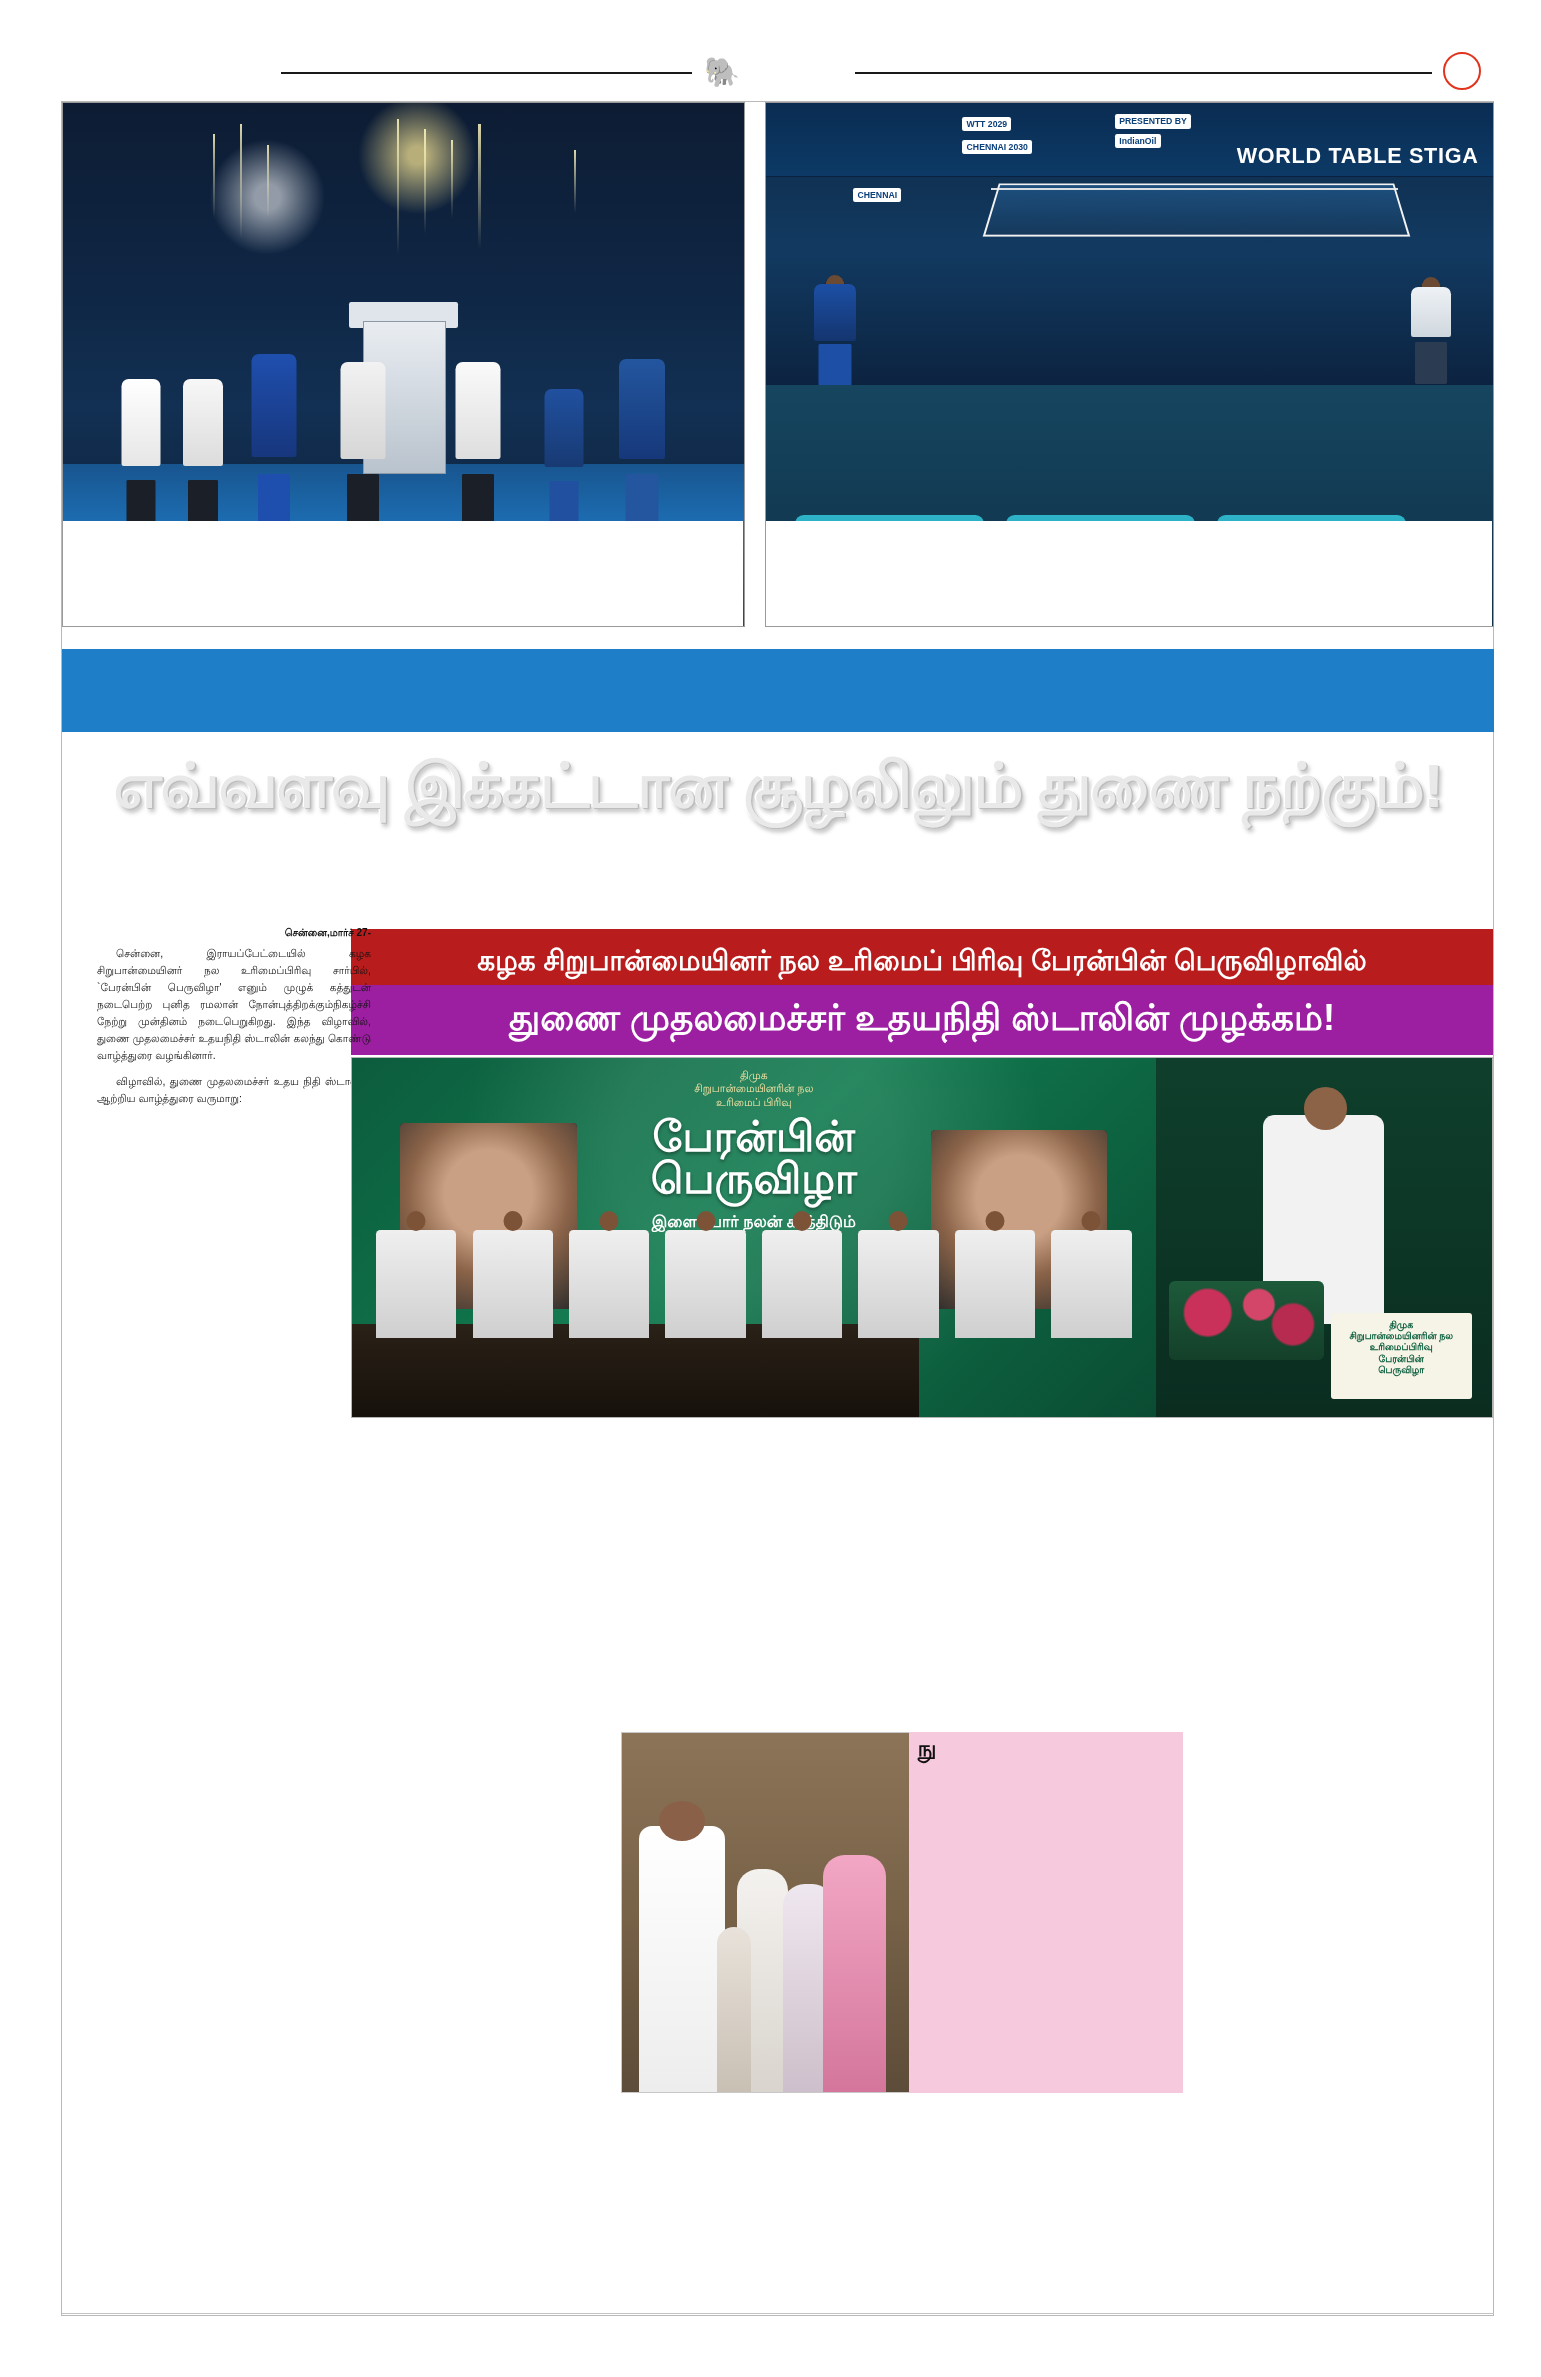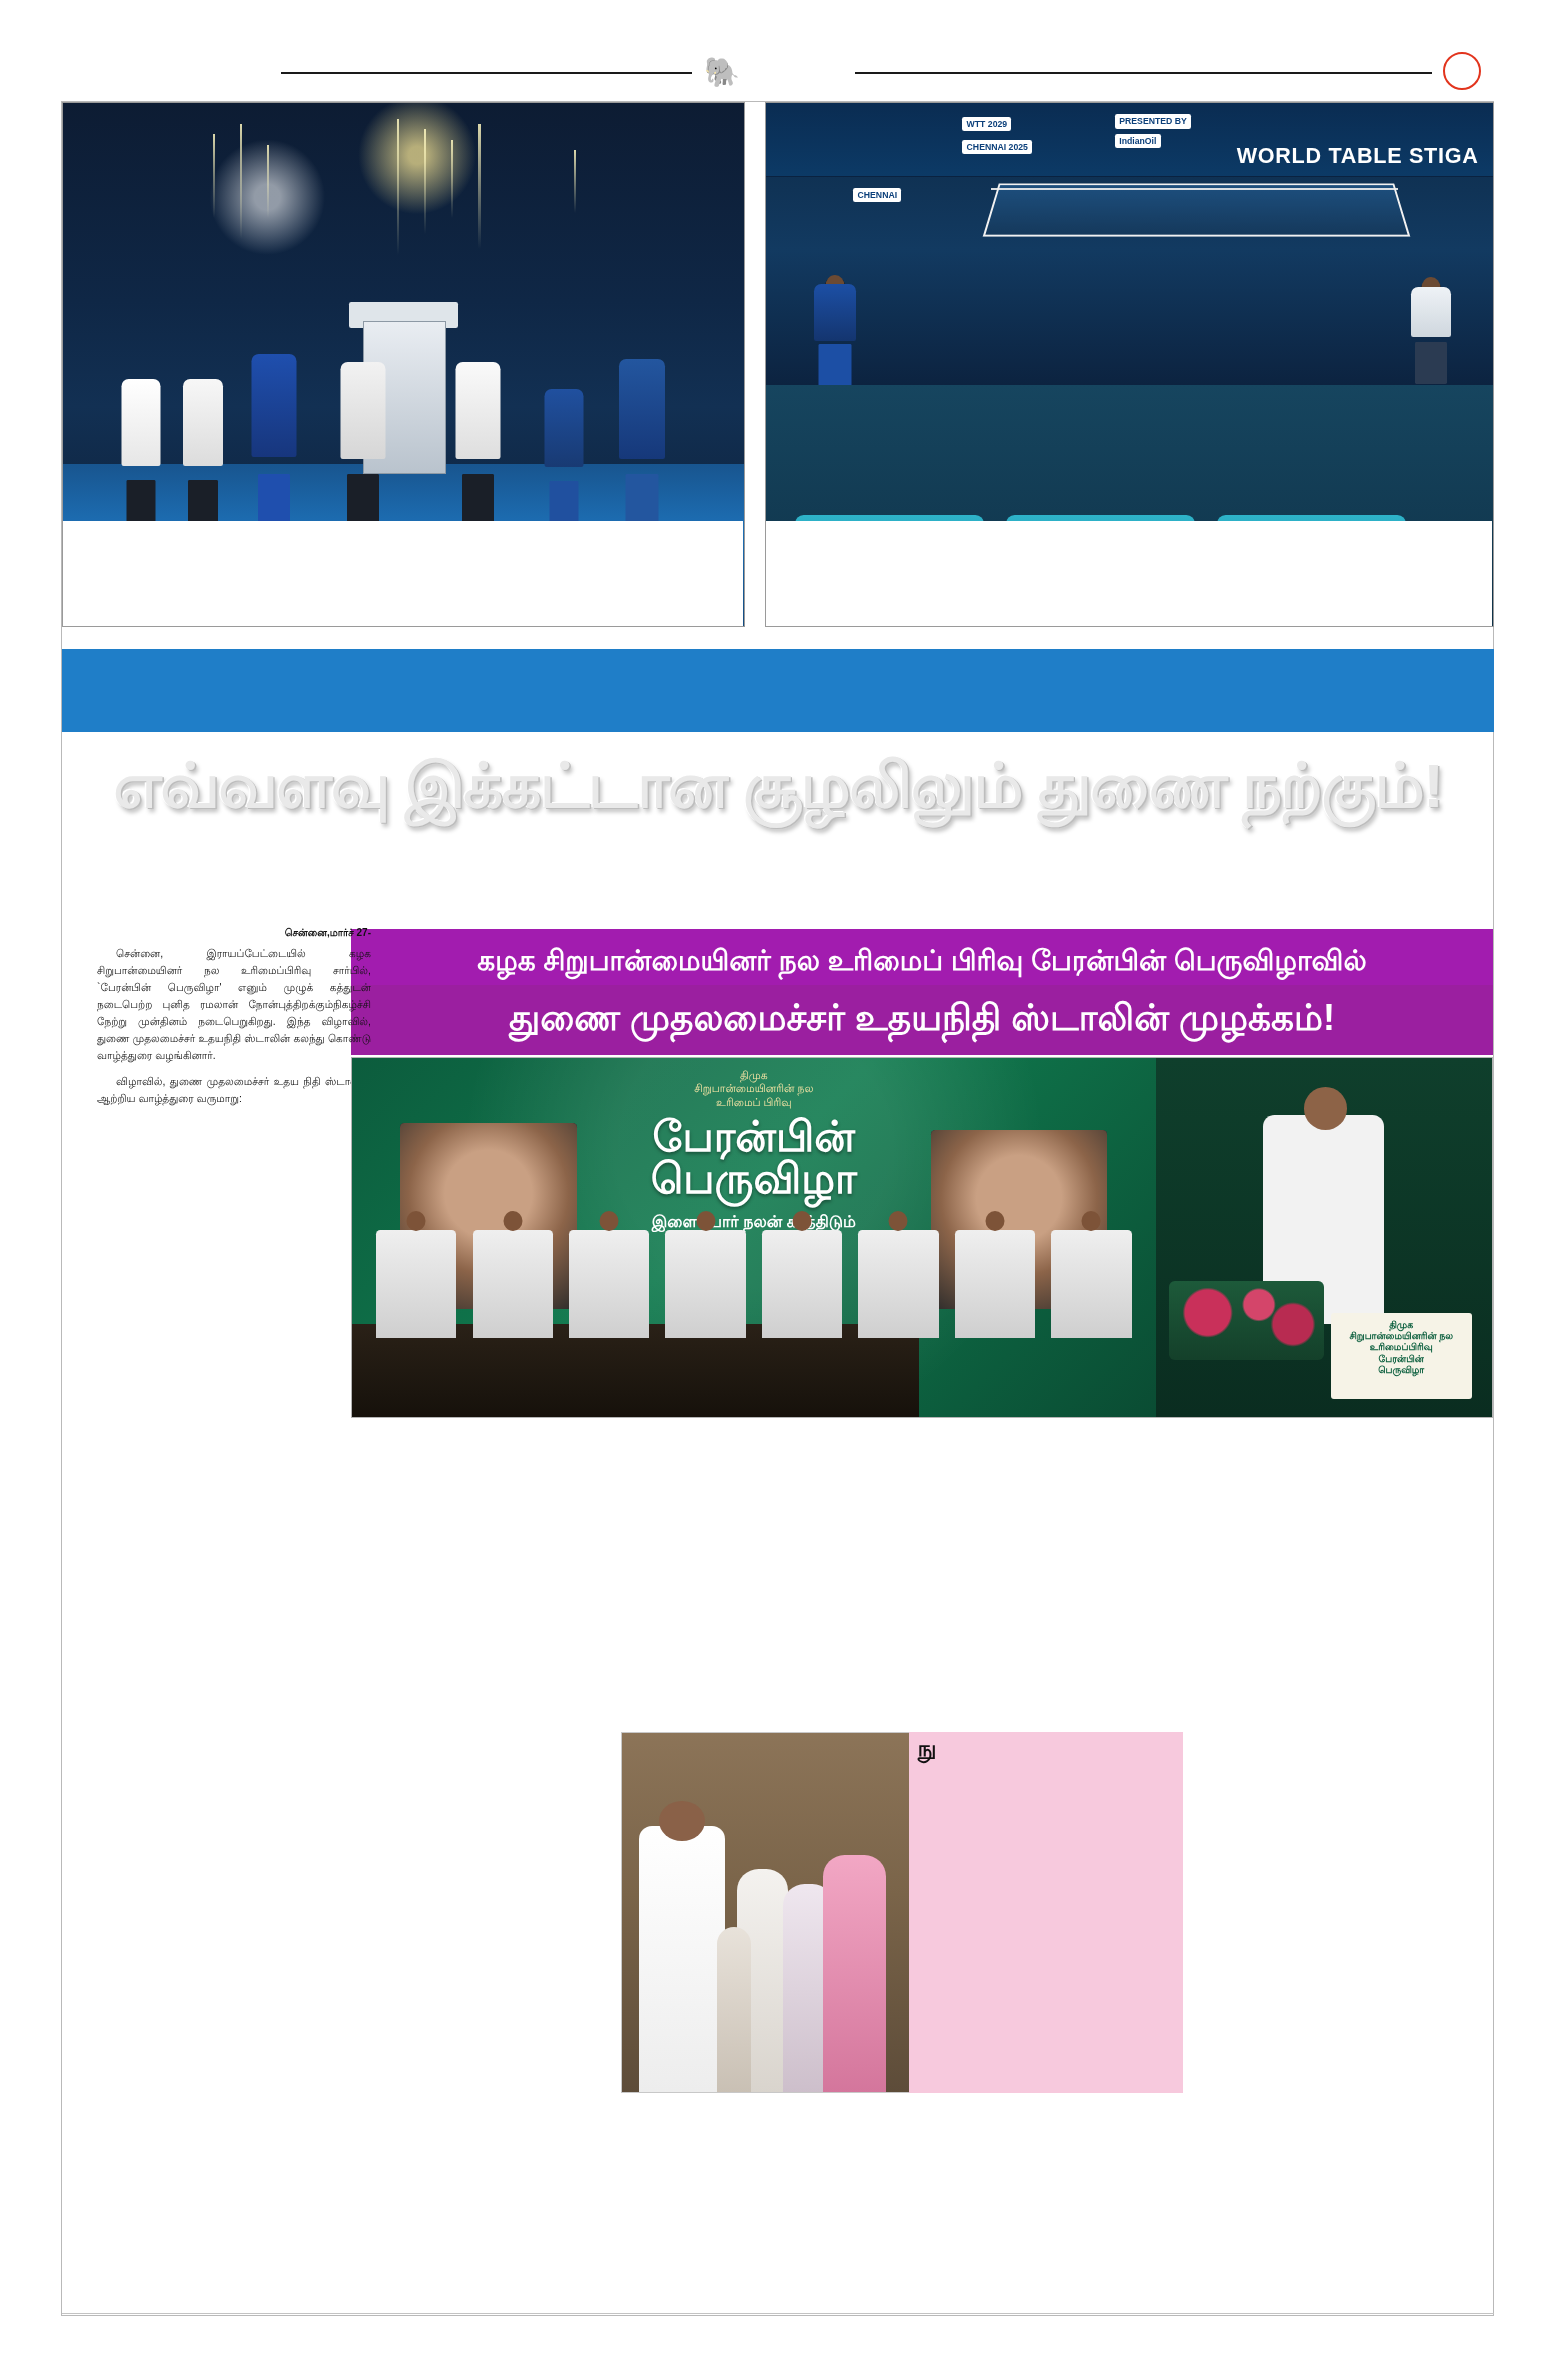--- a/index.html
+++ b/index.html
@@ -227,21 +227,21 @@
 
   
   .purple-wrap {
     position: absolute;
     left: 351px; top: 929px;
     width: 1142px; height: 126px;
   }
   .purple-line1 {
     position: absolute; left: 0; top: 0;
     width: 100%; height: 68px;
-    background: #a21caf;
+    background: #b91c1c;
     color: #ffffff;
     font-size: 28px;
     font-weight: bold;
     display: flex; align-items: center; justify-content: center;
     border-bottom: 2.2px solid #fff23a;
     box-sizing: border-box;
     white-space: nowrap;
   }
   .purple-line2 {
     position: absolute; left: 0; top: 56px;
@@ -505,21 +505,21 @@
     </div>
   </div>
   <div class="pb-1-caption"></div>
 
   <div class="photobox pb-2">
     <div class="scene2">
       <div class="s2-top">
         <div class="s2-banner"></div>
         <div class="s2-banner-text">WORLD TABLE STIGA</div>
         <div class="s2-chip" style="left:27%; top:5%;">WTT 2029</div>
-        <div class="s2-chip" style="left:27%; top:13%;">CHENNAI 2025</div>
+        <div class="s2-chip" style="left:27%; top:13%;">CHENNAI 2030</div>
         <div class="s2-chip" style="left:48%; top:4%;">PRESENTED BY</div>
         <div class="s2-chip" style="left:48%; top:11%;">IndianOil</div>
         <div class="s2-chip" style="left:12%; top:30%;">CHENNAI</div>
         <div class="s2-chip" style="left:70%; top:34%;">STIGA</div>
         <div class="tt-table"></div>
         <div class="tt-net"></div>
 
         <div class="person" style="left:5%; bottom:8%; width:9%; height:56%;">
           <div class="hair" style="bottom:48%"></div>
             <div class="head" style="bottom:42%"></div>

